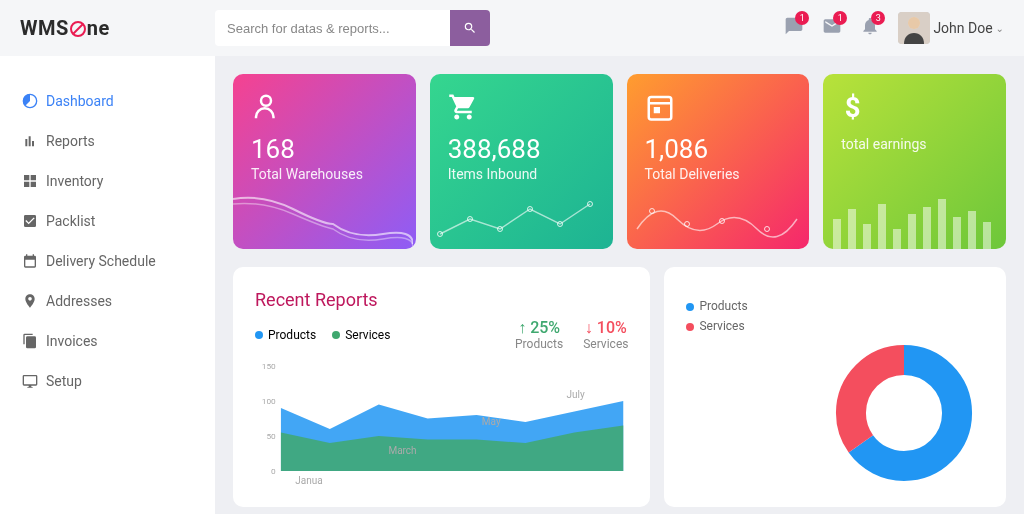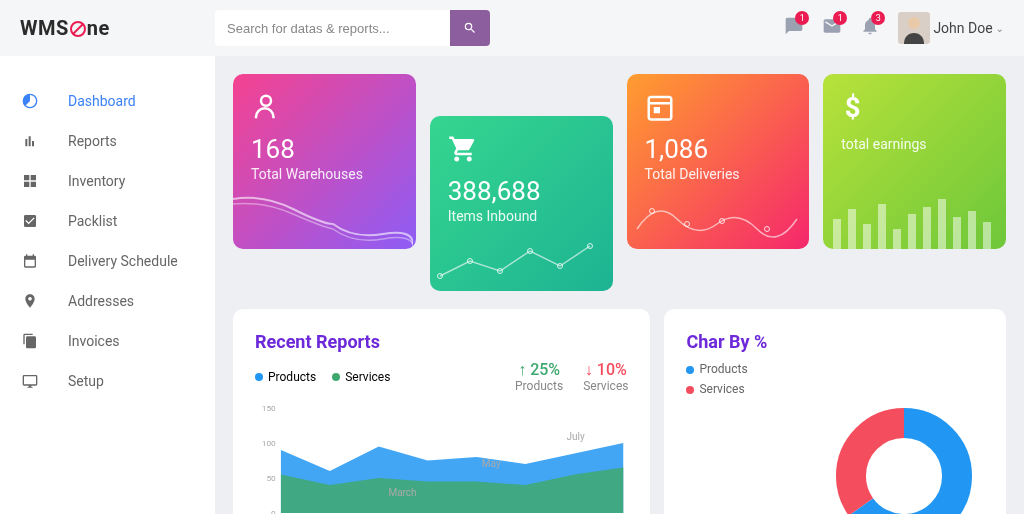--- a/index.html
+++ b/index.html
@@ -17,39 +17,39 @@
 .hicon svg { width: 20px; height: 20px; fill: currentColor; }
 .badge { position: absolute; top: -5px; right: -5px; background: #ea1c52; color: #fff; font-size: 9px; min-width: 14px; height: 14px; border-radius: 7px; display: flex; align-items: center; justify-content: center; padding: 0 3px; }
 .user { display: flex; align-items: center; gap: 3px; cursor: pointer; }
 .avatar { width: 32px; height: 32px; border-radius: 4px; background: #ccc; overflow: hidden; }
 .avatar svg { width: 32px; height: 32px; }
 .user-name { font-size: 14px; color: #444; }
 .chevron { font-size: 10px; color: #888; }
 
 .layout { display: flex; height: calc(514px - 56px); }
 .sidebar { width: 215px; background: #fff; padding-top: 25px; }
-.nav-item { display: flex; align-items: center; gap: 30px; padding: 12px 22px; font-size: 14px; color: #666; cursor: pointer; }
+.nav-item { display: flex; align-items: center; gap: 8px; padding: 12px 22px; font-size: 14px; color: #666; cursor: pointer; }
 .nav-item.active { color: #3b82f6; }
 .nav-item svg { width: 16px; height: 16px; fill: currentColor; }
 
 .main { flex: 1; padding: 18px 18px 0 18px; overflow: hidden; }
 .stats { display: grid; grid-template-columns: repeat(4, 1fr); gap: 14px; }
 .stat { height: 175px; border-radius: 10px; padding: 18px; color: #fff; position: relative; overflow: hidden; }
 .stat svg.icon { width: 30px; height: 30px; fill: #fff; margin-bottom: 8px; }
 .stat .val { font-size: 26px; font-weight: 400; }
 .stat .lbl { font-size: 14px; opacity: 0.9; margin-top: 2px; }
 .stat .mini { position: absolute; bottom: 0; left: 0; right: 0; height: 60px; }
 .s1 { background: linear-gradient(135deg, #f54290 0%, #8e5df6 100%); }
-.s2 { background: linear-gradient(135deg, #35d68f 0%, #1db393 100%); margin-top: 42px; }
+.s2 { background: linear-gradient(135deg, #35d68f 0%, #1db393 100%); }
 .s3 { background: linear-gradient(135deg, #ff9d2f 0%, #f5276c 100%); }
 .s4 { background: linear-gradient(135deg, #b8e23a 0%, #6dc73a 100%); }
 
 .panels { display: grid; grid-template-columns: 1.1fr 0.9fr; gap: 14px; margin-top: 18px; }
 .panel { background: #fff; border-radius: 10px; padding: 22px; height: 240px; }
-.panel-title { font-size: 18px; font-weight: 700; color: #6d28d9; }
+.panel-title { font-size: 18px; font-weight: 400; color: #be185d; }
 .legend-row { display: flex; align-items: center; margin-top: 8px; font-size: 12px; }
 .legend-row .left { display: flex; gap: 16px; }
 .legend-row .right { margin-left: auto; display: flex; gap: 20px; }
 .dot { width: 8px; height: 8px; border-radius: 50%; display: inline-block; margin-right: 5px; vertical-align: middle; }
 .d-blue { background: #2196f3; }
 .d-green { background: #3fa86f; }
 .d-red { background: #f44e5e; }
 .metric { text-align: center; font-size: 12px; color: #888; }
 .metric .pct { font-size: 16px; font-weight: 500; }
 .up { color: #3fa86f; }
@@ -264,21 +264,20 @@
           <div class="xlabels" id="area-xlabels">
               <span>Janua</span>
               <span>March</span>
               <span>May</span>
               <span>July</span>
             </div>
         </div>
       </div>
 
       <div class="panel">
-        <div class="panel-title">Char By %</div>
         <div style="margin-top:10px; font-size:12px; color:#666;">
           <div style="margin-bottom:6px;"><span class="dot d-blue"></span><span>Products</span></div>
           <div><span class="dot d-red"></span><span>Services</span></div>
         </div>
         <div class="donut-wrap">
           <svg class="donut" id="donut-svg" viewBox="0 0 42 42">
               <circle cx="21" cy="21" r="15.9155" fill="transparent" stroke="#2196f3" stroke-width="9" stroke-dasharray="65.00002324167086 35.00001251474585" stroke-dashoffset="0" transform="rotate(-90 21 21)"></circle>
               <circle cx="21" cy="21" r="15.9155" fill="transparent" stroke="#f44e5e" stroke-width="9" stroke-dasharray="35.00001251474585 65.00002324167086" stroke-dashoffset="-65.00002324167086" transform="rotate(-90 21 21)"></circle>
             </svg>
         </div>

